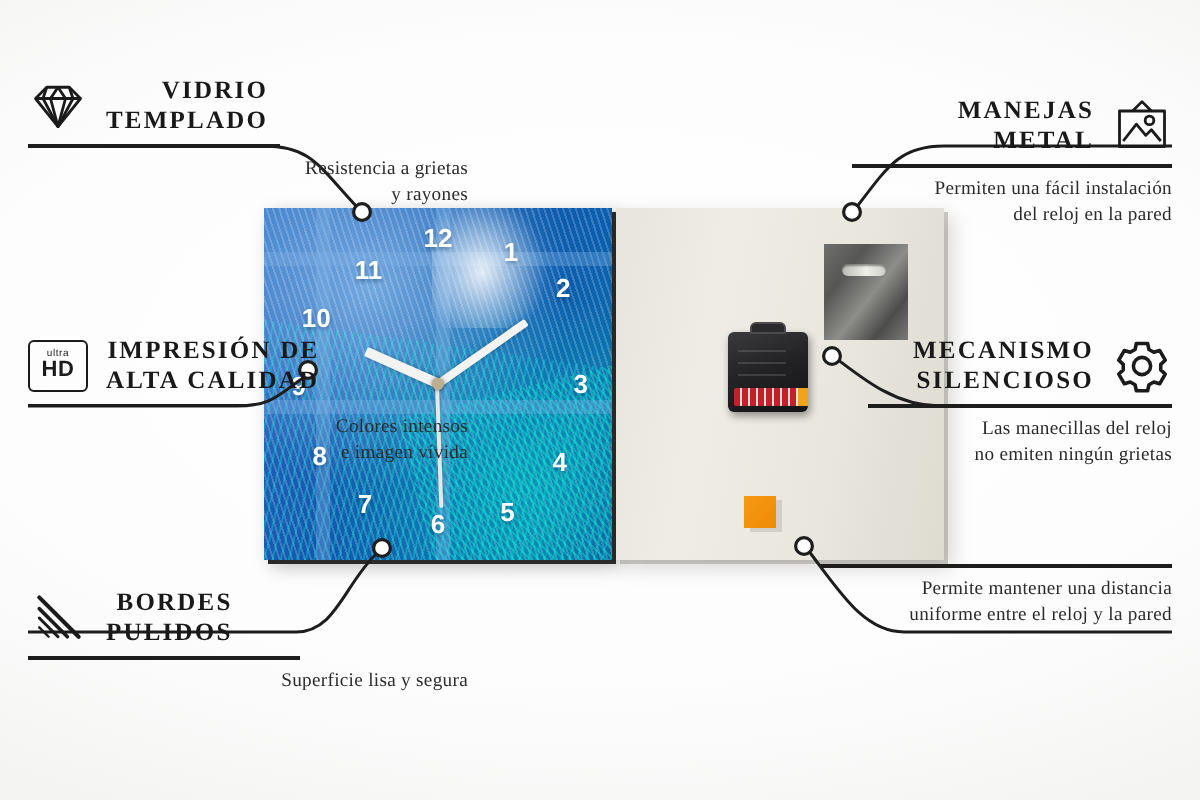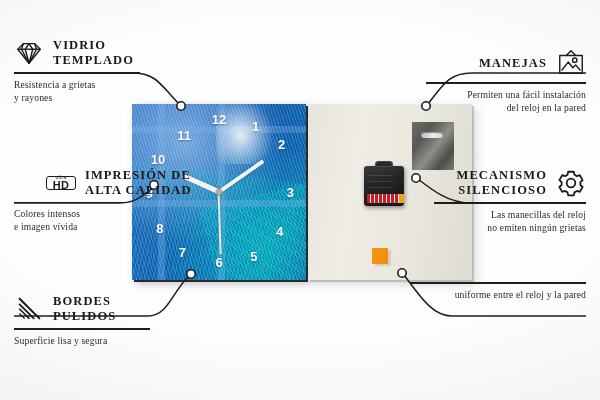--- a/index.html
+++ b/index.html
@@ -99,41 +99,41 @@
     position:absolute;left:64px;top:144px;width:16px;height:16px;
     background:linear-gradient(135deg,#f59a12 0%,#f08a06 100%);
     box-shadow:3px 2px 0 rgba(180,178,168,.45);
   }
 
   
   .wires{position:absolute;left:0;top:0;width:600px;height:400px;pointer-events:none;}
 
   
   .feature{position:absolute;width:220px;}
-  .feature.left{left:14px;text-align:left;}
+  .feature.left{left:14px;text-align:right;}
   .feature.right{right:14px;text-align:right;}
 
   .f-head{display:flex;align-items:center;gap:9px;}
   .feature.right .f-head{flex-direction:row-reverse;}
   .f-title{
     font-family:"Liberation Serif",serif;font-weight:700;
     font-size:12.5px;letter-spacing:1.1px;color:#191919;line-height:1.18;
     text-transform:uppercase;
   }
   .f-rule{height:1.6px;background:#1d1d1d;margin:4px 0 5px 0;}
   .f-desc{
     font-family:"Liberation Serif",serif;font-size:9.6px;color:#2b2b2b;
     line-height:1.35;letter-spacing:.15px;
   }
   .f-icon{width:30px;height:30px;flex:0 0 30px;display:block;}
 
   .hdbox{
-    width:28px;height:14px;border:1.6px solid #1b1b1b;border-radius:3px;
+    width:28px;height:26px;border:1.6px solid #1b1b1b;border-radius:3px;
     display:flex;flex-direction:column;align-items:center;justify-content:center;
-    font-family:"Liberation Sans",sans-serif;color:#1b1b1b;box-sizing:border-box;margin-left:32px;
+    font-family:"Liberation Sans",sans-serif;color:#1b1b1b;box-sizing:border-box;
   }
   .hdbox .u{font-size:5px;line-height:5px;letter-spacing:.3px;}
   .hdbox .h{font-size:11px;line-height:11px;font-weight:700;letter-spacing:.3px;}
 </style>
 </head>
 <body>
 
 <div id="root">
 
   <div class="product-stage">
@@ -270,20 +270,21 @@
       <svg class="f-icon" viewBox="0 0 32 32">
         <g fill="none" stroke="#1b1b1b" stroke-width="1.5" stroke-linejoin="round">
           <path d="M11,8 L16,3 L21,8"></path>
           <rect x="4" y="8" width="24" height="19"></rect>
           <path d="M6,24 L13,15 L18,21 L21,18 L26,24"></path>
           <circle cx="20" cy="13" r="2.3"></circle>
         </g>
       </svg>
       <div>
         <div class="f-title">MANEJAS</div>
+        <div class="f-title">METAL</div>
       </div>
     </div>
     <div class="f-rule" style="width:160px;margin-left:auto"></div>
     <div class="f-desc">Permiten una fácil instalación</div>
     <div class="f-desc">del reloj en la pared</div>
   </div>
 
   <div class="feature right" style="top:168px">
     <div class="f-head">
       <svg class="f-icon" viewBox="0 0 32 32">
@@ -297,16 +298,17 @@
         <div class="f-title">SILENCIOSO</div>
       </div>
     </div>
     <div class="f-rule" style="width:152px;margin-left:auto"></div>
     <div class="f-desc">Las manecillas del reloj</div>
     <div class="f-desc">no emiten ningún grietas</div>
   </div>
 
   <div class="feature right" style="top:278px">
     <div class="f-rule" style="width:176px;margin-left:auto"></div>
+    <div class="f-desc">Permite mantener una distancia</div>
     <div class="f-desc">uniforme entre el reloj y la pared</div>
   </div>
 
 </div>
 
 </body></html>

